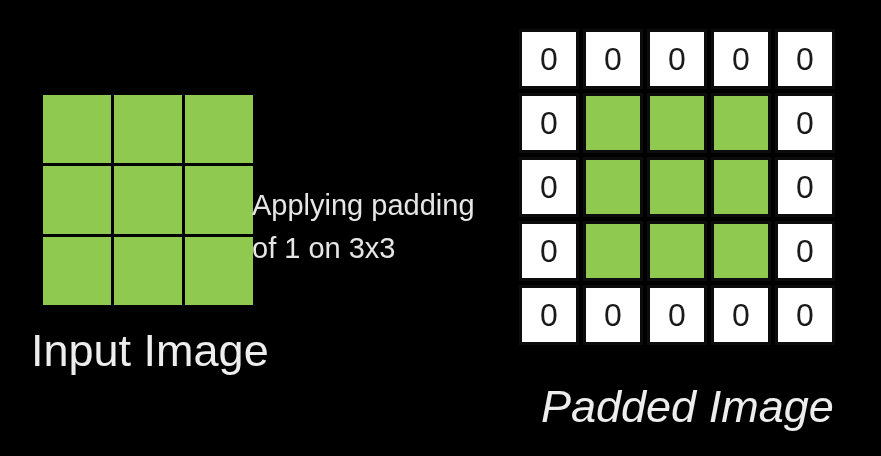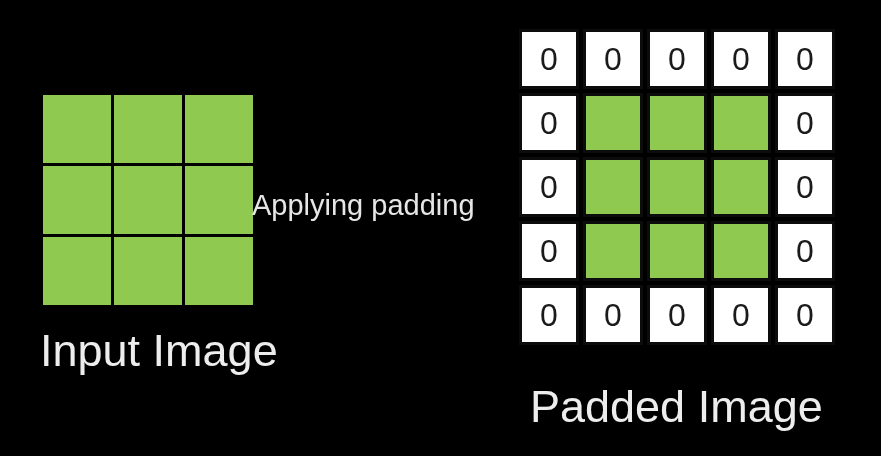--- a/index.html
+++ b/index.html
@@ -55,29 +55,29 @@
     left: 252px;
     top: 184px;
     width: 268px;
     font-size: 29px;
     line-height: 43px;
   }
   .grid-label {
     position: absolute;
     font-size: 45px;
     white-space: nowrap;
-    margin-left: 9px;
   }
   .input-label {
     left: 31px;
     top: 325px;
   }
   .padded-label {
-    left: 521px;
+    left: 541px;
     top: 381px;
+    font-style: italic;
   }
 </style>
 </head>
 <body>
 
 <div class="canvas" style="background: rgb(0, 0, 0);">
 
   <div class="input-grid">
       <div class="input-cell" style="background: rgb(143, 201, 79);"></div>
       <div class="input-cell" style="background: rgb(143, 201, 79);"></div>
@@ -85,20 +85,21 @@
       <div class="input-cell" style="background: rgb(143, 201, 79);"></div>
       <div class="input-cell" style="background: rgb(143, 201, 79);"></div>
       <div class="input-cell" style="background: rgb(143, 201, 79);"></div>
       <div class="input-cell" style="background: rgb(143, 201, 79);"></div>
       <div class="input-cell" style="background: rgb(143, 201, 79);"></div>
       <div class="input-cell" style="background: rgb(143, 201, 79);"></div>
     </div>
 
   <div class="caption" style="color: rgb(230, 230, 230);">
     <div>Applying padding</div>
+    <div>of 1 on 3x3</div>
   </div>
 
   <div class="padded-grid">
       <div class="padded-cell" style="border-color: rgb(12, 12, 12); background: rgb(255, 255, 255); color: rgb(27, 27, 27);">0</div>
       <div class="padded-cell" style="border-color: rgb(12, 12, 12); background: rgb(255, 255, 255); color: rgb(27, 27, 27);">0</div>
       <div class="padded-cell" style="border-color: rgb(12, 12, 12); background: rgb(255, 255, 255); color: rgb(27, 27, 27);">0</div>
       <div class="padded-cell" style="border-color: rgb(12, 12, 12); background: rgb(255, 255, 255); color: rgb(27, 27, 27);">0</div>
       <div class="padded-cell" style="border-color: rgb(12, 12, 12); background: rgb(255, 255, 255); color: rgb(27, 27, 27);">0</div>
       <div class="padded-cell" style="border-color: rgb(12, 12, 12); background: rgb(255, 255, 255); color: rgb(27, 27, 27);">0</div>
       <div class="padded-cell" style="border-color: rgb(12, 12, 12); background: rgb(143, 201, 79);"></div>

